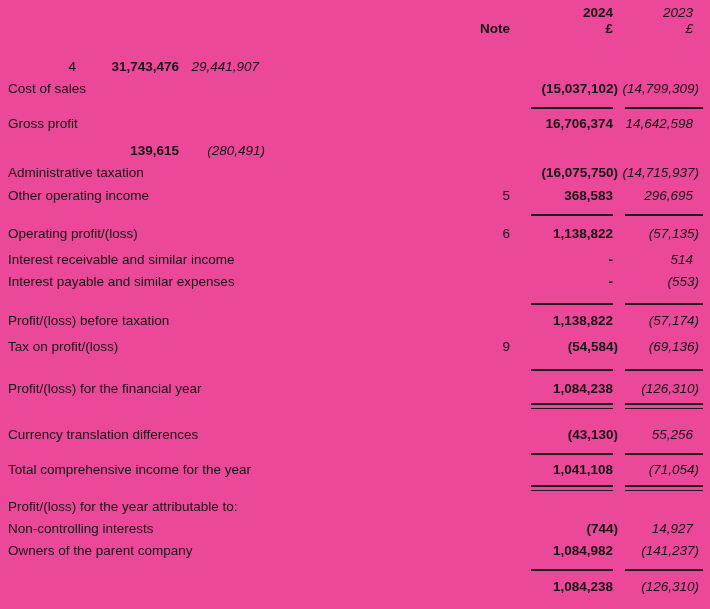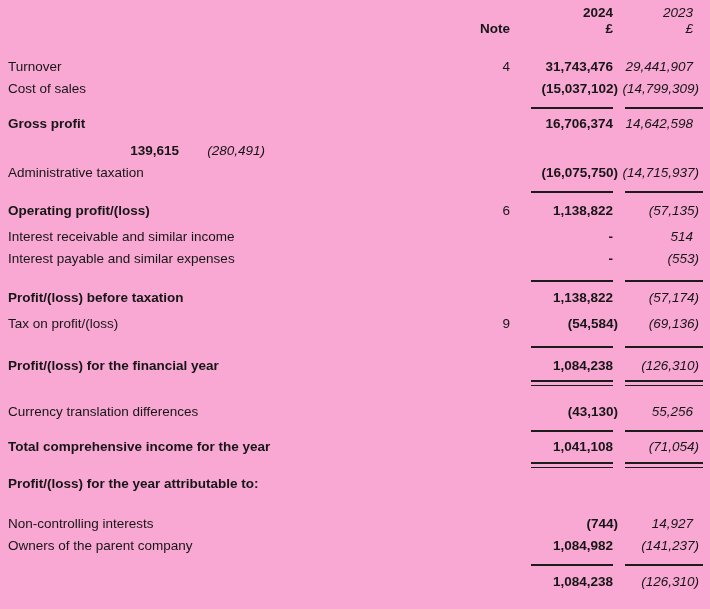--- a/index.html
+++ b/index.html
@@ -1,49 +1,49 @@
 <!DOCTYPE html>
 <html><head>
 <meta charset="utf-8">
 <style>
   html,body { margin:0; padding:0; background:#e8e8e8; }
   .page {
     position:relative;
     width:710px; height:609px;
-    background:#f9a8d4;
+    background:#ec4899;
     font-family:"Liberation Sans", sans-serif;
     font-size:13.5px;
     color:#161616;
     overflow:hidden;
     margin:0 auto;
   }
   .row { display:flex; align-items:center; height:22px; }
   .hrow { display:flex; align-items:center; height:16px; }
   .c { box-sizing:border-box; }
   .label { flex:1; padding-left:8px; white-space:nowrap; }
   .note  { width:78px;  text-align:right; padding-right:2px; }
   .v24   { width:108px; text-align:right; padding-right:7px; font-weight:bold; }
   .v23   { width:90px;  text-align:right; padding-right:17px; font-style:italic; }
   .v24.neg { padding-right:2px; }
   .v23.neg { padding-right:11px; }
-  .bold .label { font-weight:bold; }
+  .bold .label { font-weight:normal; }
   .yr24 { font-weight:bold; }
   .yr23 { font-style:italic; }
   .noteHead { font-weight:bold; }
 
   
   .rline { display:flex; align-items:flex-start; }
   .rline .c { padding:0; }
   .rule { border-top:2px solid #1c1c1c; height:0; }
   .dblrule { height:3px; border-top:2px solid #1c1c1c; border-bottom:1px solid #1c1c1c; }
   .r24 { width:82px; margin-left:auto; margin-right:7px; }
   .r23 { width:78px; margin-left:auto; margin-right:7px; }
 
   
-  .mt1{margin-top:1px}.mt2{margin-top:18px}.mt3{margin-top:3px}.mt4{margin-top:4px}
+  .mt1{margin-top:1px}.mt2{margin-top:0}.mt3{margin-top:3px}.mt4{margin-top:4px}
   .mt5{margin-top:5px}.mt6{margin-top:6px}.mt8{margin-top:8px}.mt11{margin-top:11px}
   .mt12{margin-top:12px}.mt19{margin-top:19px}.mt20{margin-top:14px}
 </style>
 </head>
 <body>
 
 <div class="page">
 
   <div class="hrow mt4">
     <div class="c label"></div>
@@ -53,21 +53,20 @@
   </div>
 
   <div class="hrow">
     <div class="c label"></div>
     <div class="c note noteHead">Note</div>
     <div class="c v24">£</div>
     <div class="c v23">£</div>
   </div>
 
   <div class="row mt19">
-    <div class="c label">Turnover</div>
     <div class="c note">4</div>
     <div class="c v24">31,743,476</div>
     <div class="c v23">29,441,907</div>
   </div>
 
   <div class="row">
     <div class="c label">Cost of sales</div>
     <div class="c note"></div>
     <div class="c v24 neg">(15,037,102)</div>
     <div class="c v23 neg">(14,799,309)</div>
@@ -97,20 +96,26 @@
     <div class="c v23 neg">(280,491)</div>
   </div>
 
   <div class="row">
     <div class="c label">Administrative taxation</div>
     <div class="c note"></div>
     <div class="c v24 neg">(16,075,750)</div>
     <div class="c v23 neg">(14,715,937)</div>
   </div>
 
+  <div class="row mt1">
+    <div class="c label">Other operating income</div>
+    <div class="c note">5</div>
+    <div class="c v24">368,583</div>
+    <div class="c v23">296,695</div>
+  </div>
 
   <div class="rline mt8">
     <div class="c label"></div>
       <div class="c note"></div>
     <div class="c v24">
         <div class="rule r24"></div>
       </div>
     <div class="c v23">
         <div class="rule r23"></div>
       </div>

